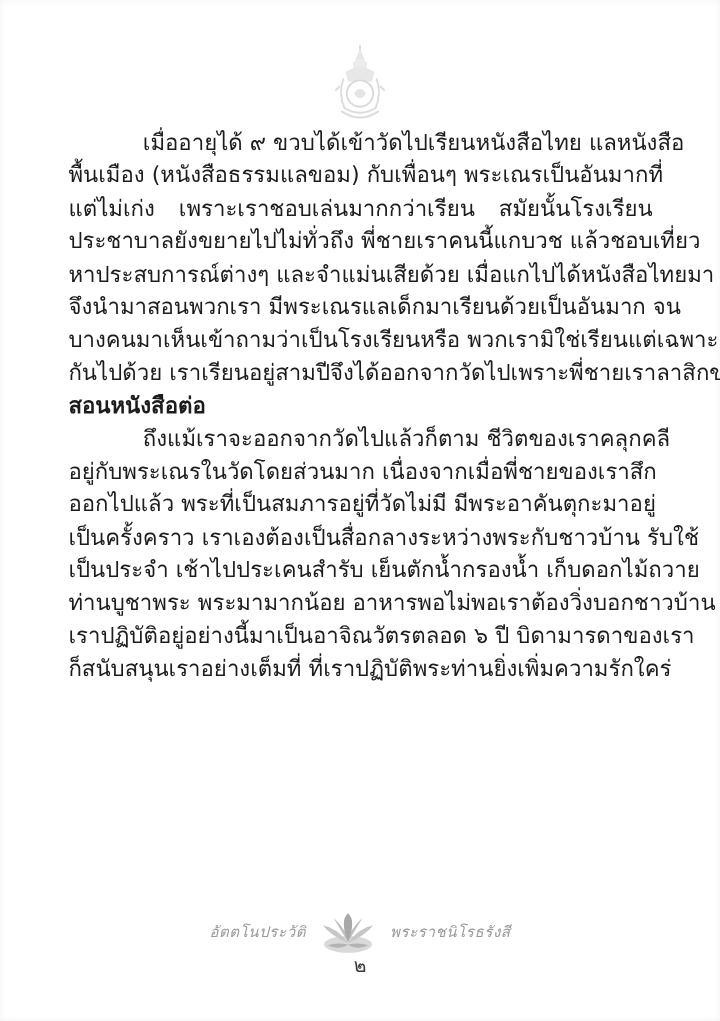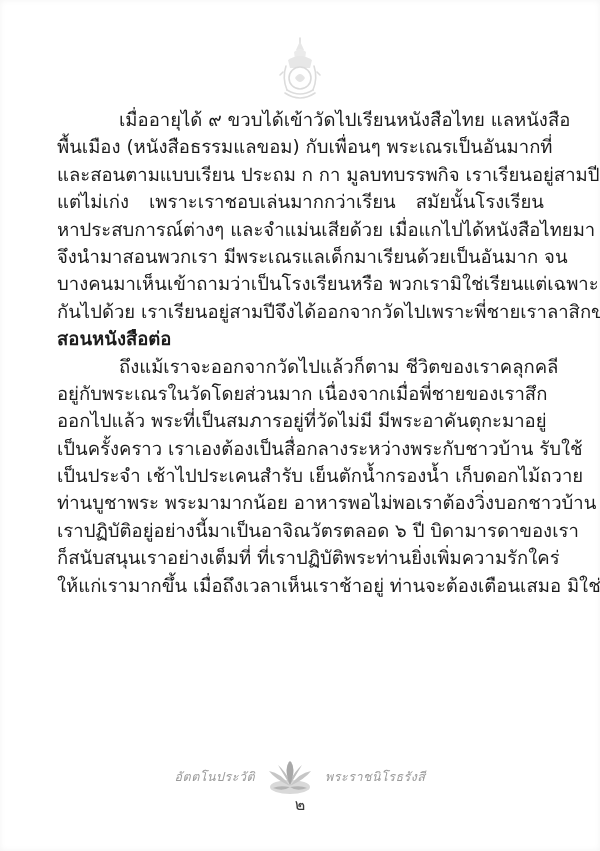--- a/index.html
+++ b/index.html
@@ -61,36 +61,35 @@
         <path d="M13 54 Q26 62 39 54"></path>
         <path d="M11 57 Q26 67 41 57"></path>
         <path d="M9 36 l-3 3 M43 36 l3 3"></path>
       </g>
     </svg>
   </div>
 
   <div class="text-block" id="text-block">
       <div class="line indent">เมื่ออายุได้ ๙ ขวบได้เข้าวัดไปเรียนหนังสือไทย แลหนังสือ</div>
       <div class="line">พื้นเมือง (หนังสือธรรมแลขอม) กับเพื่อนๆ พระเณรเป็นอันมากที่</div>
-      <div class="line">และสอนตามแบบเรียน ประถม ก กา มูลบทบรรพกิจ เราเรียนอยู่สามปี</div>
       <div class="line">แต่ไม่เก่ง เพราะเราชอบเล่นมากกว่าเรียน สมัยนั้นโรงเรียน</div>
+      <div class="line">ประชาบาลยังขยายไปไม่ทั่วถึง พี่ชายเราคนนี้แกบวช แล้วชอบเที่ยว</div>
       <div class="line">หาประสบการณ์ต่างๆ และจำแม่นเสียด้วย เมื่อแกไปได้หนังสือไทยมา</div>
       <div class="line">จึงนำมาสอนพวกเรา มีพระเณรแลเด็กมาเรียนด้วยเป็นอันมาก จน</div>
       <div class="line">บางคนมาเห็นเข้าถามว่าเป็นโรงเรียนหรือ พวกเรามิใช่เรียนแต่เฉพาะ</div>
       <div class="line">กันไปด้วย เราเรียนอยู่สามปีจึงได้ออกจากวัดไปเพราะพี่ชายเราลาสิกขา</div>
       <div class="line no-justify">สอนหนังสือต่อ</div>
       <div class="line indent">ถึงแม้เราจะออกจากวัดไปแล้วก็ตาม ชีวิตของเราคลุกคลี</div>
       <div class="line">อยู่กับพระเณรในวัดโดยส่วนมาก เนื่องจากเมื่อพี่ชายของเราสึก</div>
       <div class="line">ออกไปแล้ว พระที่เป็นสมภารอยู่ที่วัดไม่มี มีพระอาคันตุกะมาอยู่</div>
       <div class="line">เป็นครั้งคราว เราเองต้องเป็นสื่อกลางระหว่างพระกับชาวบ้าน รับใช้</div>
       <div class="line">เป็นประจำ เช้าไปประเคนสำรับ เย็นตักน้ำกรองน้ำ เก็บดอกไม้ถวาย</div>
       <div class="line">ท่านบูชาพระ พระมามากน้อย อาหารพอไม่พอเราต้องวิ่งบอกชาวบ้าน</div>
       <div class="line">เราปฏิบัติอยู่อย่างนี้มาเป็นอาจิณวัตรตลอด ๖ ปี บิดามารดาของเรา</div>
       <div class="line">ก็สนับสนุนเราอย่างเต็มที่ ที่เราปฏิบัติพระท่านยิ่งเพิ่มความรักใคร่</div>
-      <div class="line">ให้แก่เรามากขึ้น เมื่อถึงเวลาเห็นเราช้าอยู่ ท่านจะต้องเตือนเสมอ มิใช่</div>
     </div>
 
   <div class="footer">
     <span class="footer-text">อัตตโนประวัติ</span>
     <span class="lotus">
       <svg viewBox="0 0 50 40" width="50" height="40">
         <g>
           <ellipse cx="25" cy="30" rx="20" ry="7" fill="#d9d9d9"></ellipse>
           <path d="M25 28 L13 8 Q20 14 25 24 Q30 14 37 8 Z" fill="#bfbfbf"></path>
           <path d="M25 28 Q18 10 25 4 Q32 10 25 28 Z" fill="#a8a8a8"></path>

